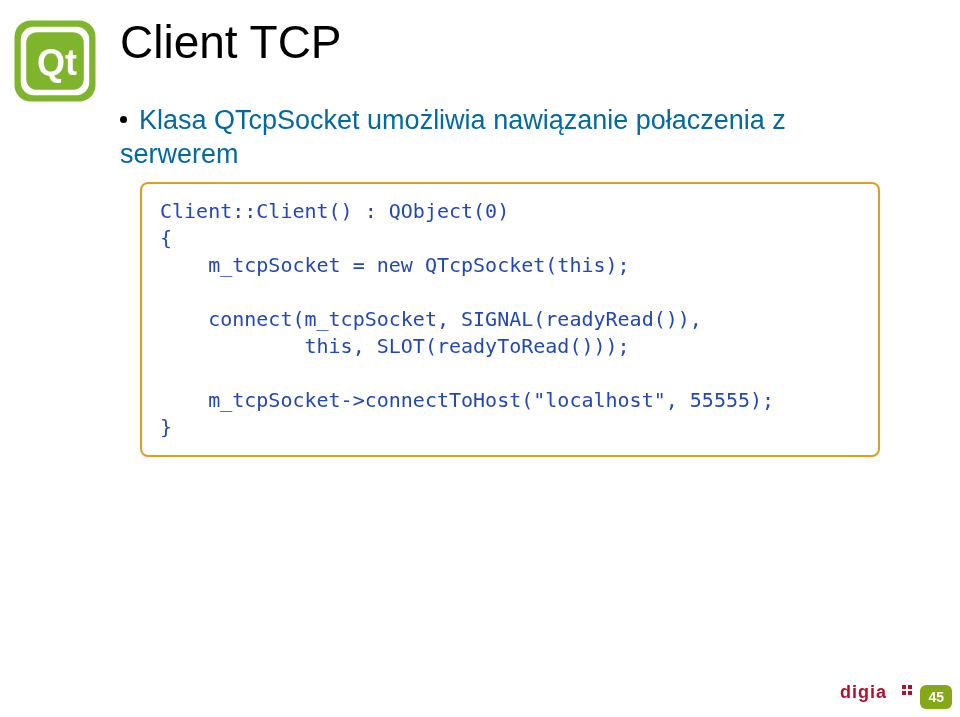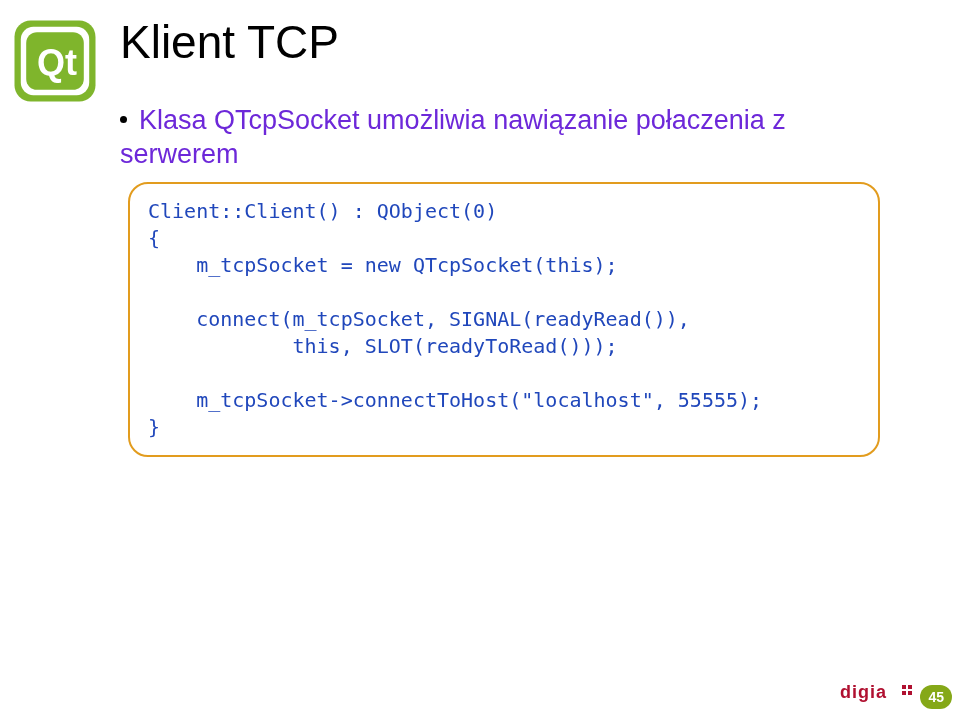--- a/index.html
+++ b/index.html
@@ -26,21 +26,21 @@
     width: 790px;
   }
   .title {
     font-size: 46px;
     color: #000;
     margin: 0 0 35px 0;
     font-weight: normal;
   }
   .bullets {
     font-size: 27px;
-    color: #6d28d9;
+    color: #0369a1;
   }
   .b1 {
     margin: 0 0 10px 0;
     line-height: 1.25;
   }
   .b2 {
     margin: 0 0 12px 30px;
     line-height: 1.25;
   }
   .bullet-dot {
@@ -48,23 +48,23 @@
     width: 7px;
     height: 7px;
     background: #000;
     border-radius: 50%;
     vertical-align: middle;
     margin-right: 12px;
     margin-top: -4px;
   }
   .code-box {
     border: 2px solid #e29c1e;
-    border-radius: 20px;
+    border-radius: 8px;
     padding: 14px 18px 14px 18px;
-    margin-left: 8px;
+    margin-left: 20px;
     margin-right: 30px;
     background: #fff;
   }
   .code {
     font-family: "DejaVu Sans Mono", "Menlo", "Consolas", monospace;
     font-size: 20px;
     color: #2047bb;
     white-space: pre;
     margin: 0;
     line-height: 1.35;
@@ -77,37 +77,37 @@
   }
   .page-num {
     position: absolute;
     right: 8px;
     bottom: 8px;
     background: #85a818;
     color: #fff;
     font-size: 14px;
     font-weight: bold;
     padding: 4px 8px;
-    border-radius: 12px;
+    border-radius: 6px;
   }
 </style>
 </head>
 <body>
 
 <div class="logo">
   <svg viewBox="0 0 100 100" width="90" height="90">
     <rect x="5" y="5" width="90" height="90" rx="18" ry="18" fill="#7fb52c"></rect>
     <rect x="12" y="12" width="76" height="76" rx="14" ry="14" fill="#fff"></rect>
     <rect x="18" y="18" width="64" height="64" rx="12" ry="12" fill="#7fb52c"></rect>
     <text x="30" y="65" font-size="40" font-family="Arial" font-weight="bold" fill="#fff">Qt</text>
   </svg>
 </div>
 
 <div class="slide">
-  <h1 class="title">Klient TCP</h1>
+  <h1 class="title">Client TCP</h1>
 
   <div class="bullets">
     <div class="b1">
       <span class="bullet-dot"></span><span>Klasa QTcpSocket umożliwia nawiązanie połaczenia z serwerem</span>
     </div>
   </div>
 
   <div class="code-box">
     <pre class="code">Client::Client() : QObject(0)
 {

